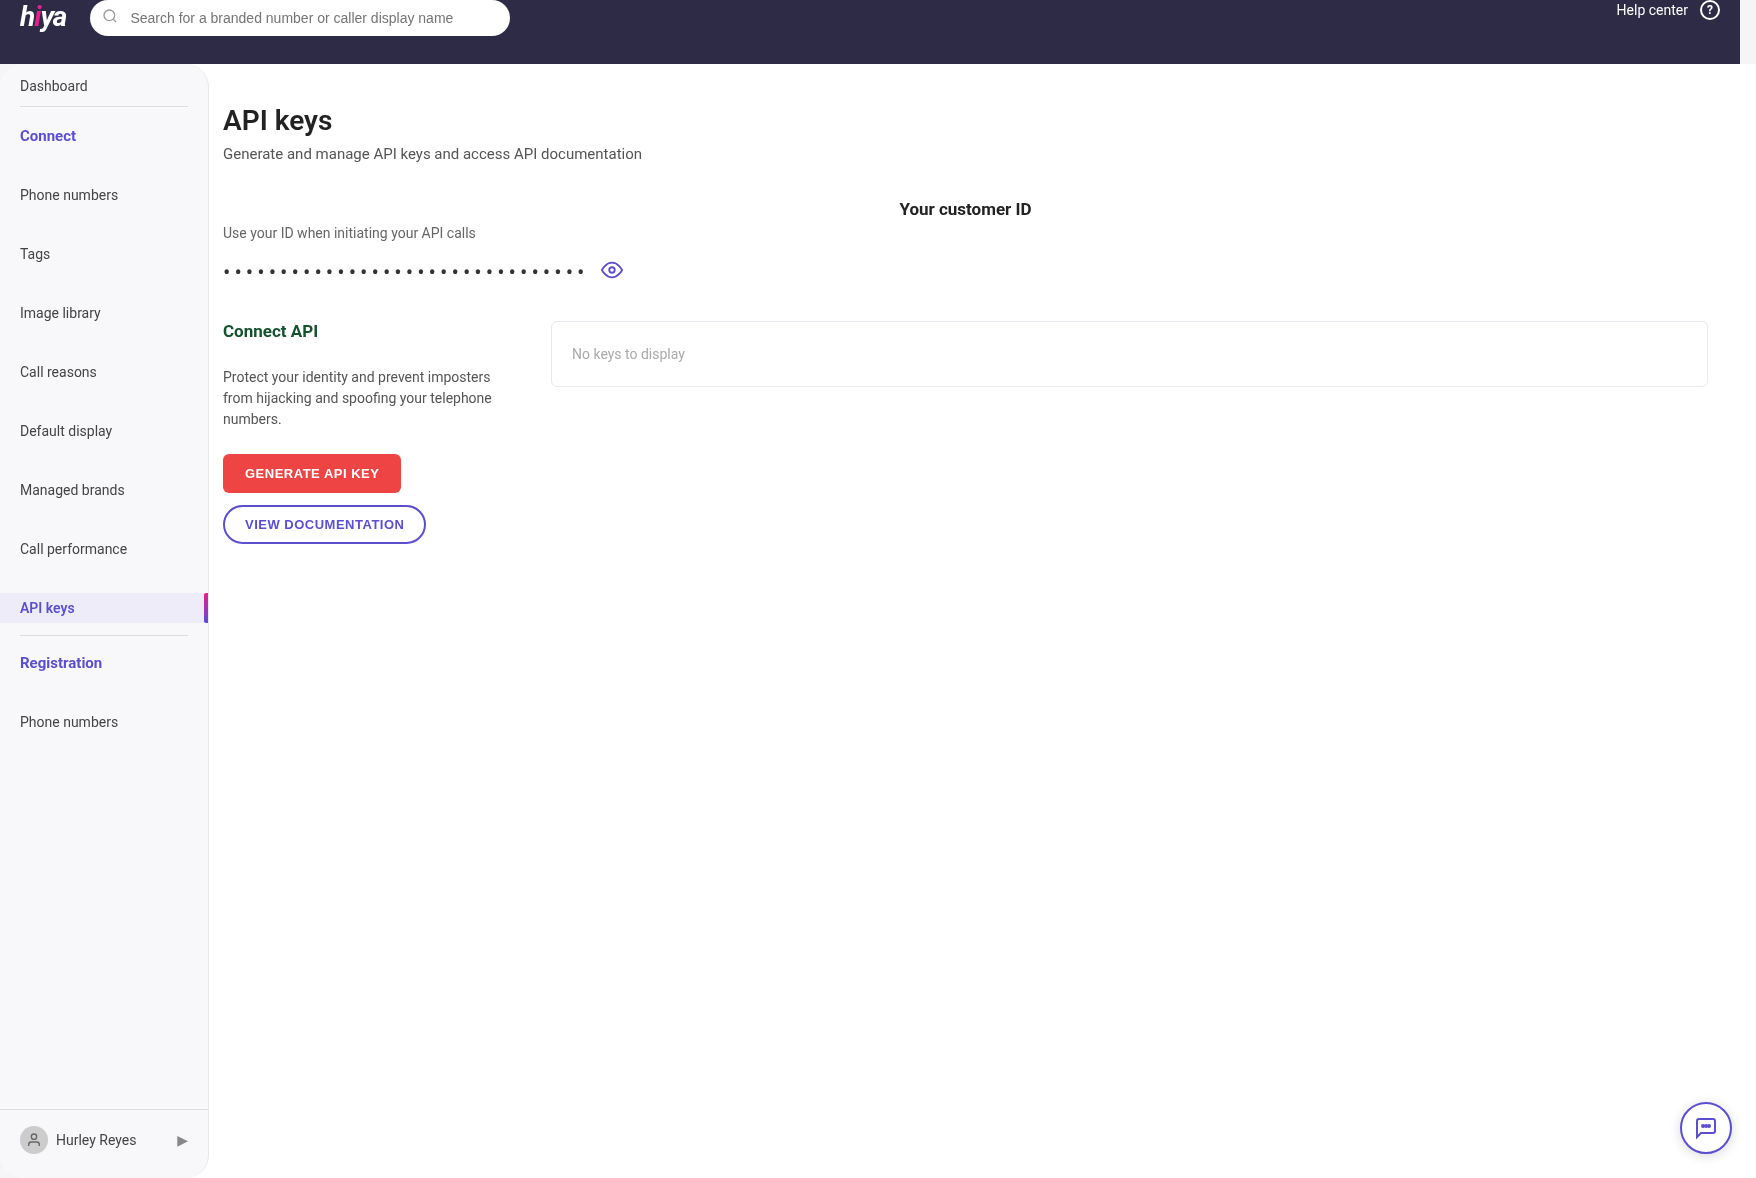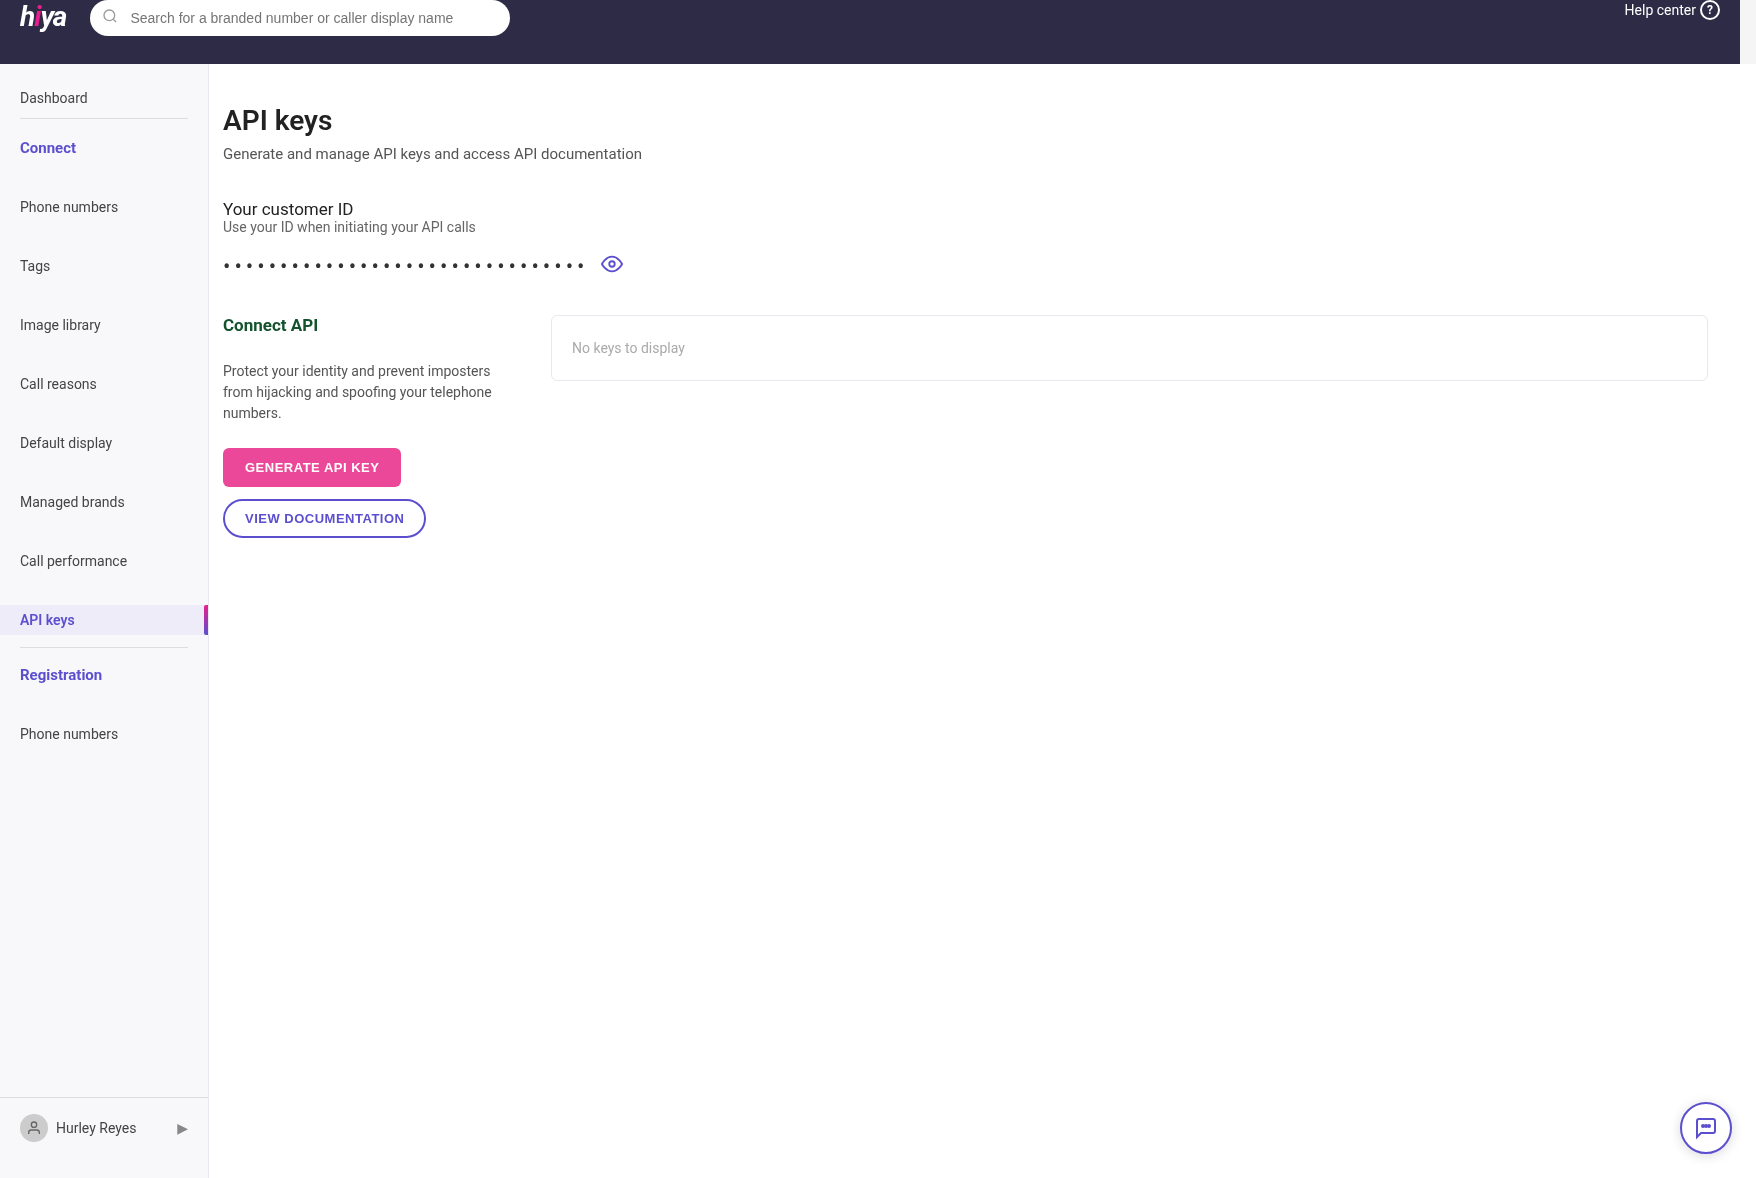--- a/index.html
+++ b/index.html
@@ -43,21 +43,21 @@
       position: absolute;
       left: 12px;
       top: 50%;
       transform: translateY(-50%);
       color: #999;
     }
     .header-right {
       margin-left: auto;
       display: flex;
       align-items: center;
-      gap: 4px;
+      gap: 12px;
       color: white;
       font-size: 14px;
       cursor: pointer;
     }
     .help-icon {
       width: 20px;
       height: 20px;
       border-radius: 50%;
       border: 2px solid white;
       display: flex;
@@ -69,24 +69,25 @@
 
     
     .sidebar {
       position: fixed;
       top: 64px;
       left: 0;
       bottom: 0;
       width: 209px;
       background: #f8f8fb;
       border-right: 1px solid #e8e8ee;
-      padding: 20px 0;
+      padding: 8px 0;
       display: flex;
       flex-direction: column;
       overflow-y: auto;
+      border-radius: 23px;
     }
     .sidebar-dashboard {
       padding: 6px 20px 12px;
       font-size: 14px;
       color: #444;
       cursor: pointer;
     }
     .sidebar-divider {
       height: 1px;
       background: #ddd;
@@ -167,22 +168,24 @@
       color: #222;
       margin-bottom: 8px;
     }
     .page-subtitle {
       font-size: 15px;
       color: #555;
       margin-bottom: 36px;
     }
     .section-title {
       font-size: 17px;
-      font-weight: 400;
+      font-weight: 700;
       color: #222;
+      margin-bottom: 6px;
+      text-align: center;
     }
     .section-desc {
       font-size: 14px;
       color: #666;
       margin-bottom: 18px;
     }
     .customer-id-row {
       display: flex;
       align-items: center;
       gap: 12px;
@@ -215,21 +218,21 @@
       margin-bottom: 26px;
     }
     .connect-api-desc {
       font-size: 14px;
       color: #555;
       line-height: 1.5;
       margin-bottom: 24px;
       margin-top: 16px;
     }
     .btn-generate {
-      background: #ec4899;
+      background: #ef4444;
       color: white;
       border: none;
       border-radius: 6px;
       padding: 12px 22px;
       font-size: 13px;
       font-weight: 700;
       letter-spacing: 0.5px;
       cursor: pointer;
       display: block;
       margin-bottom: 12px;

